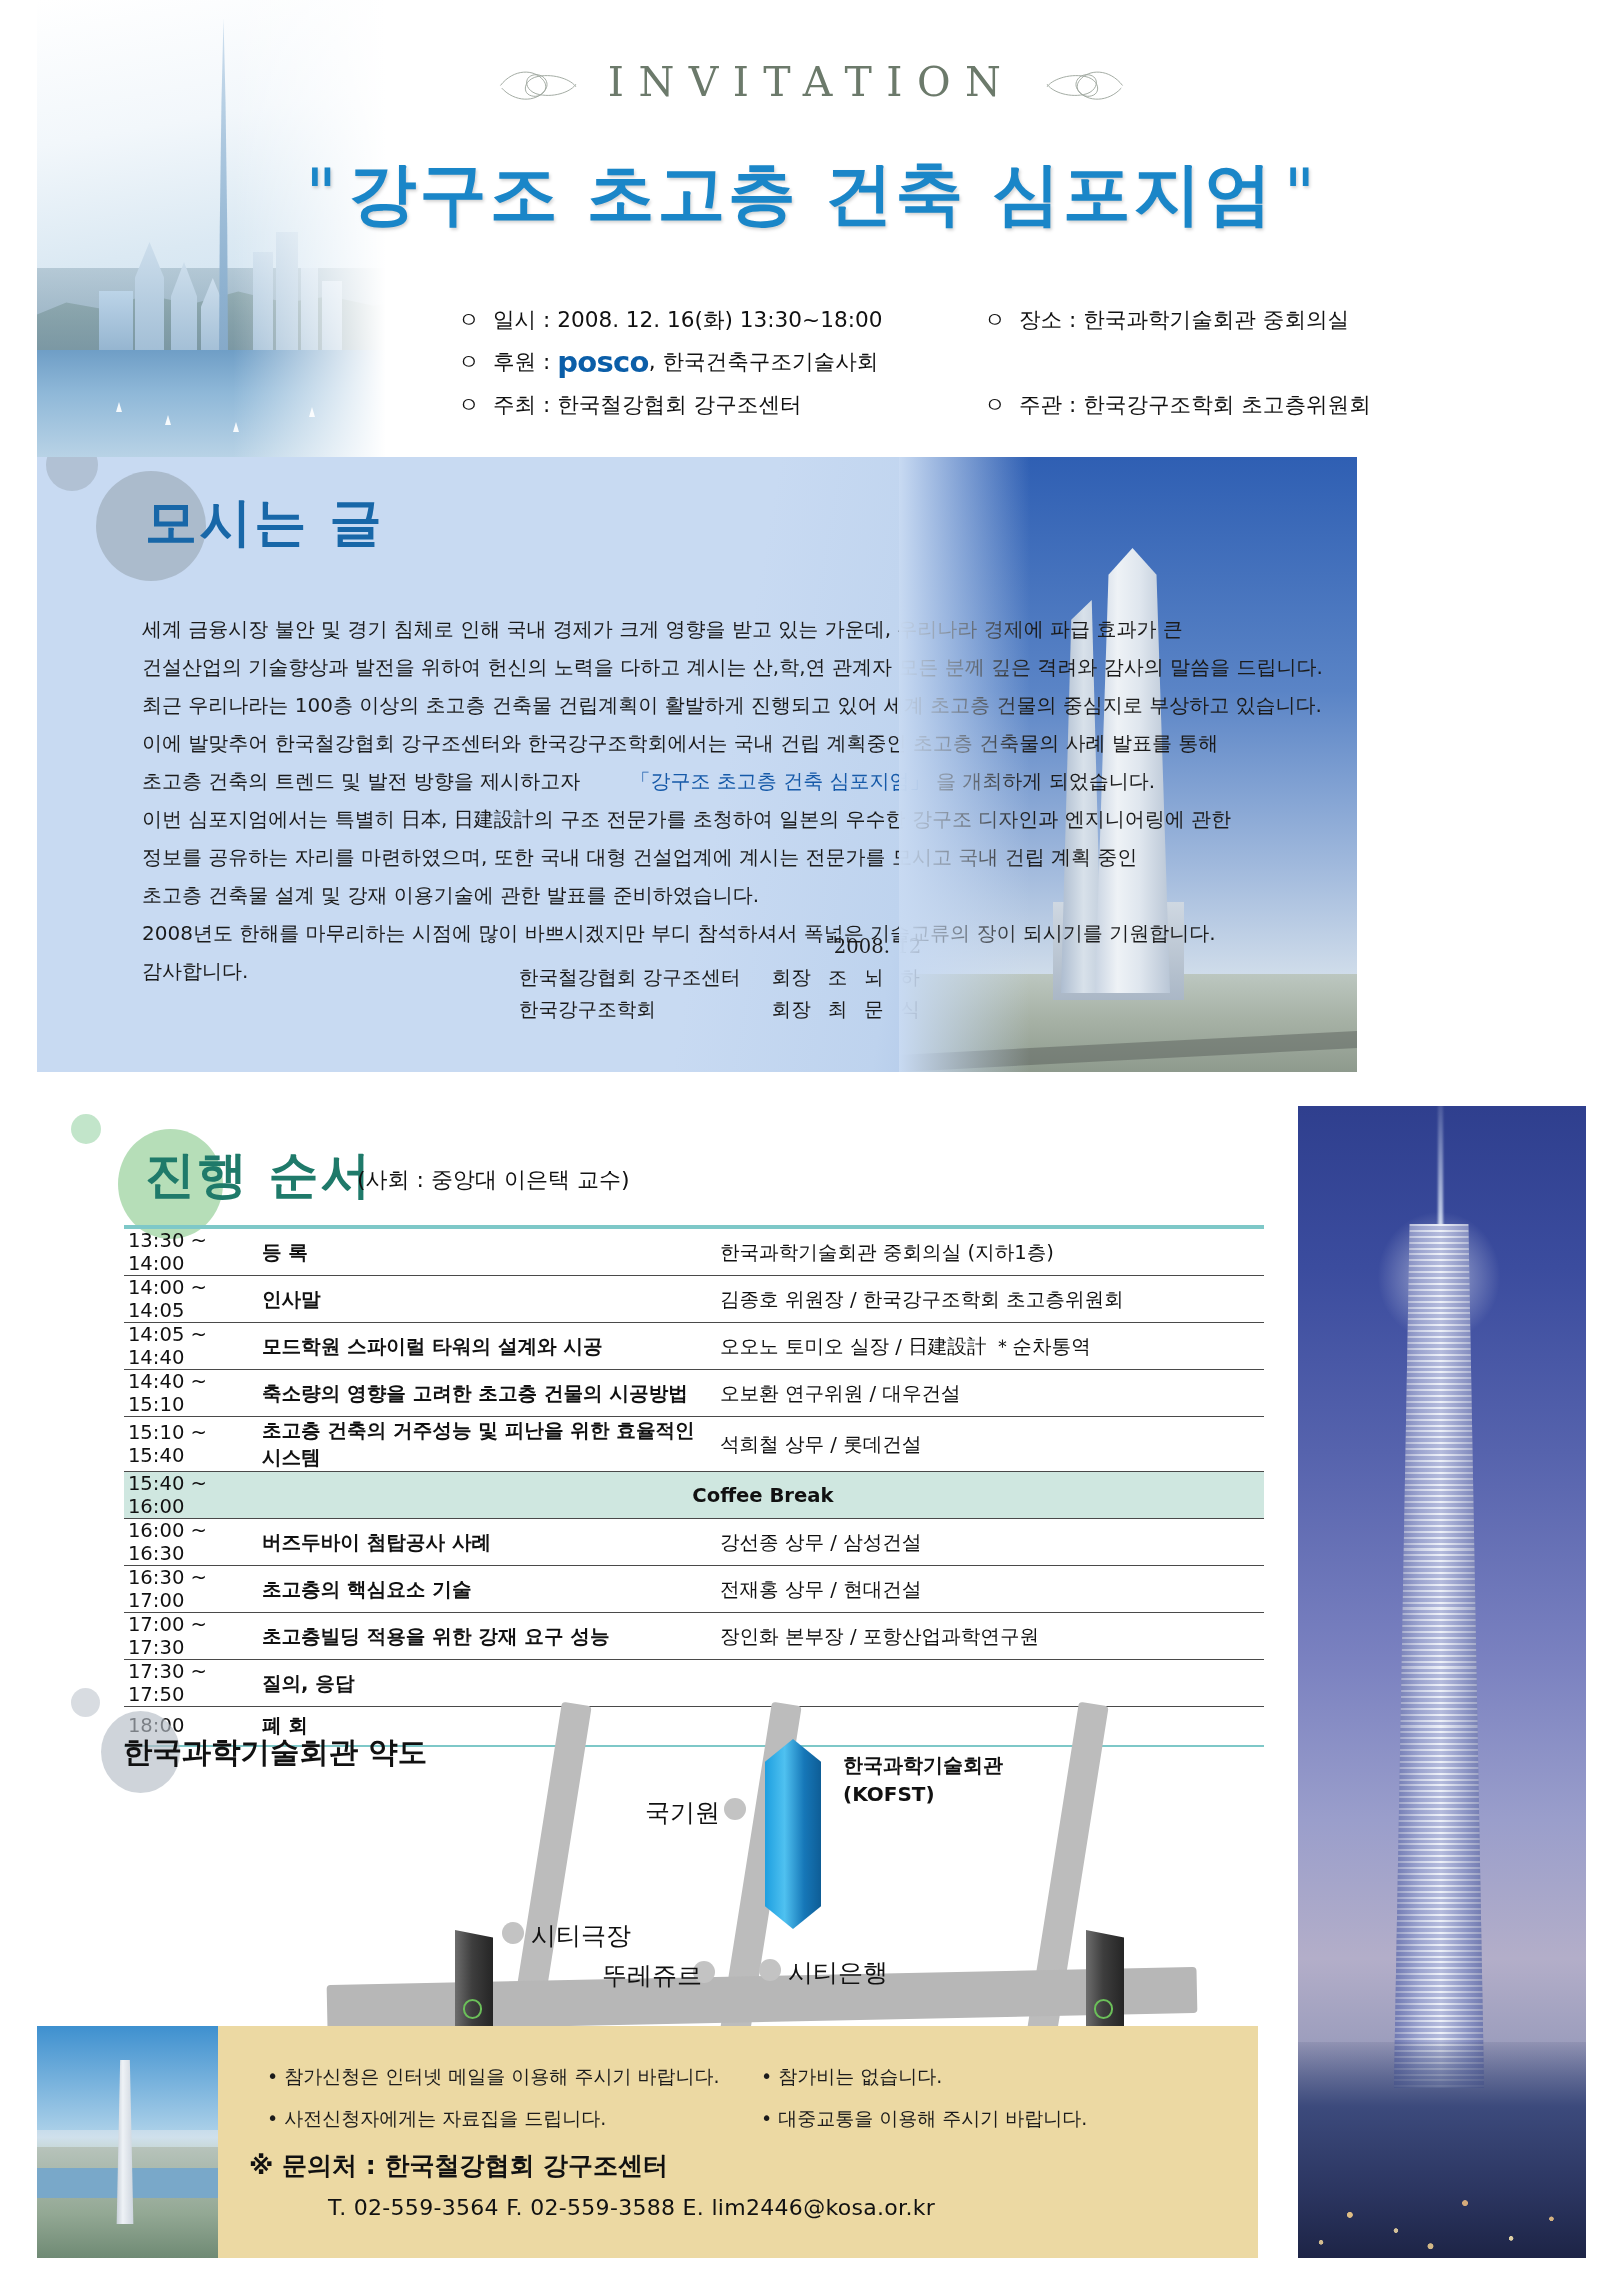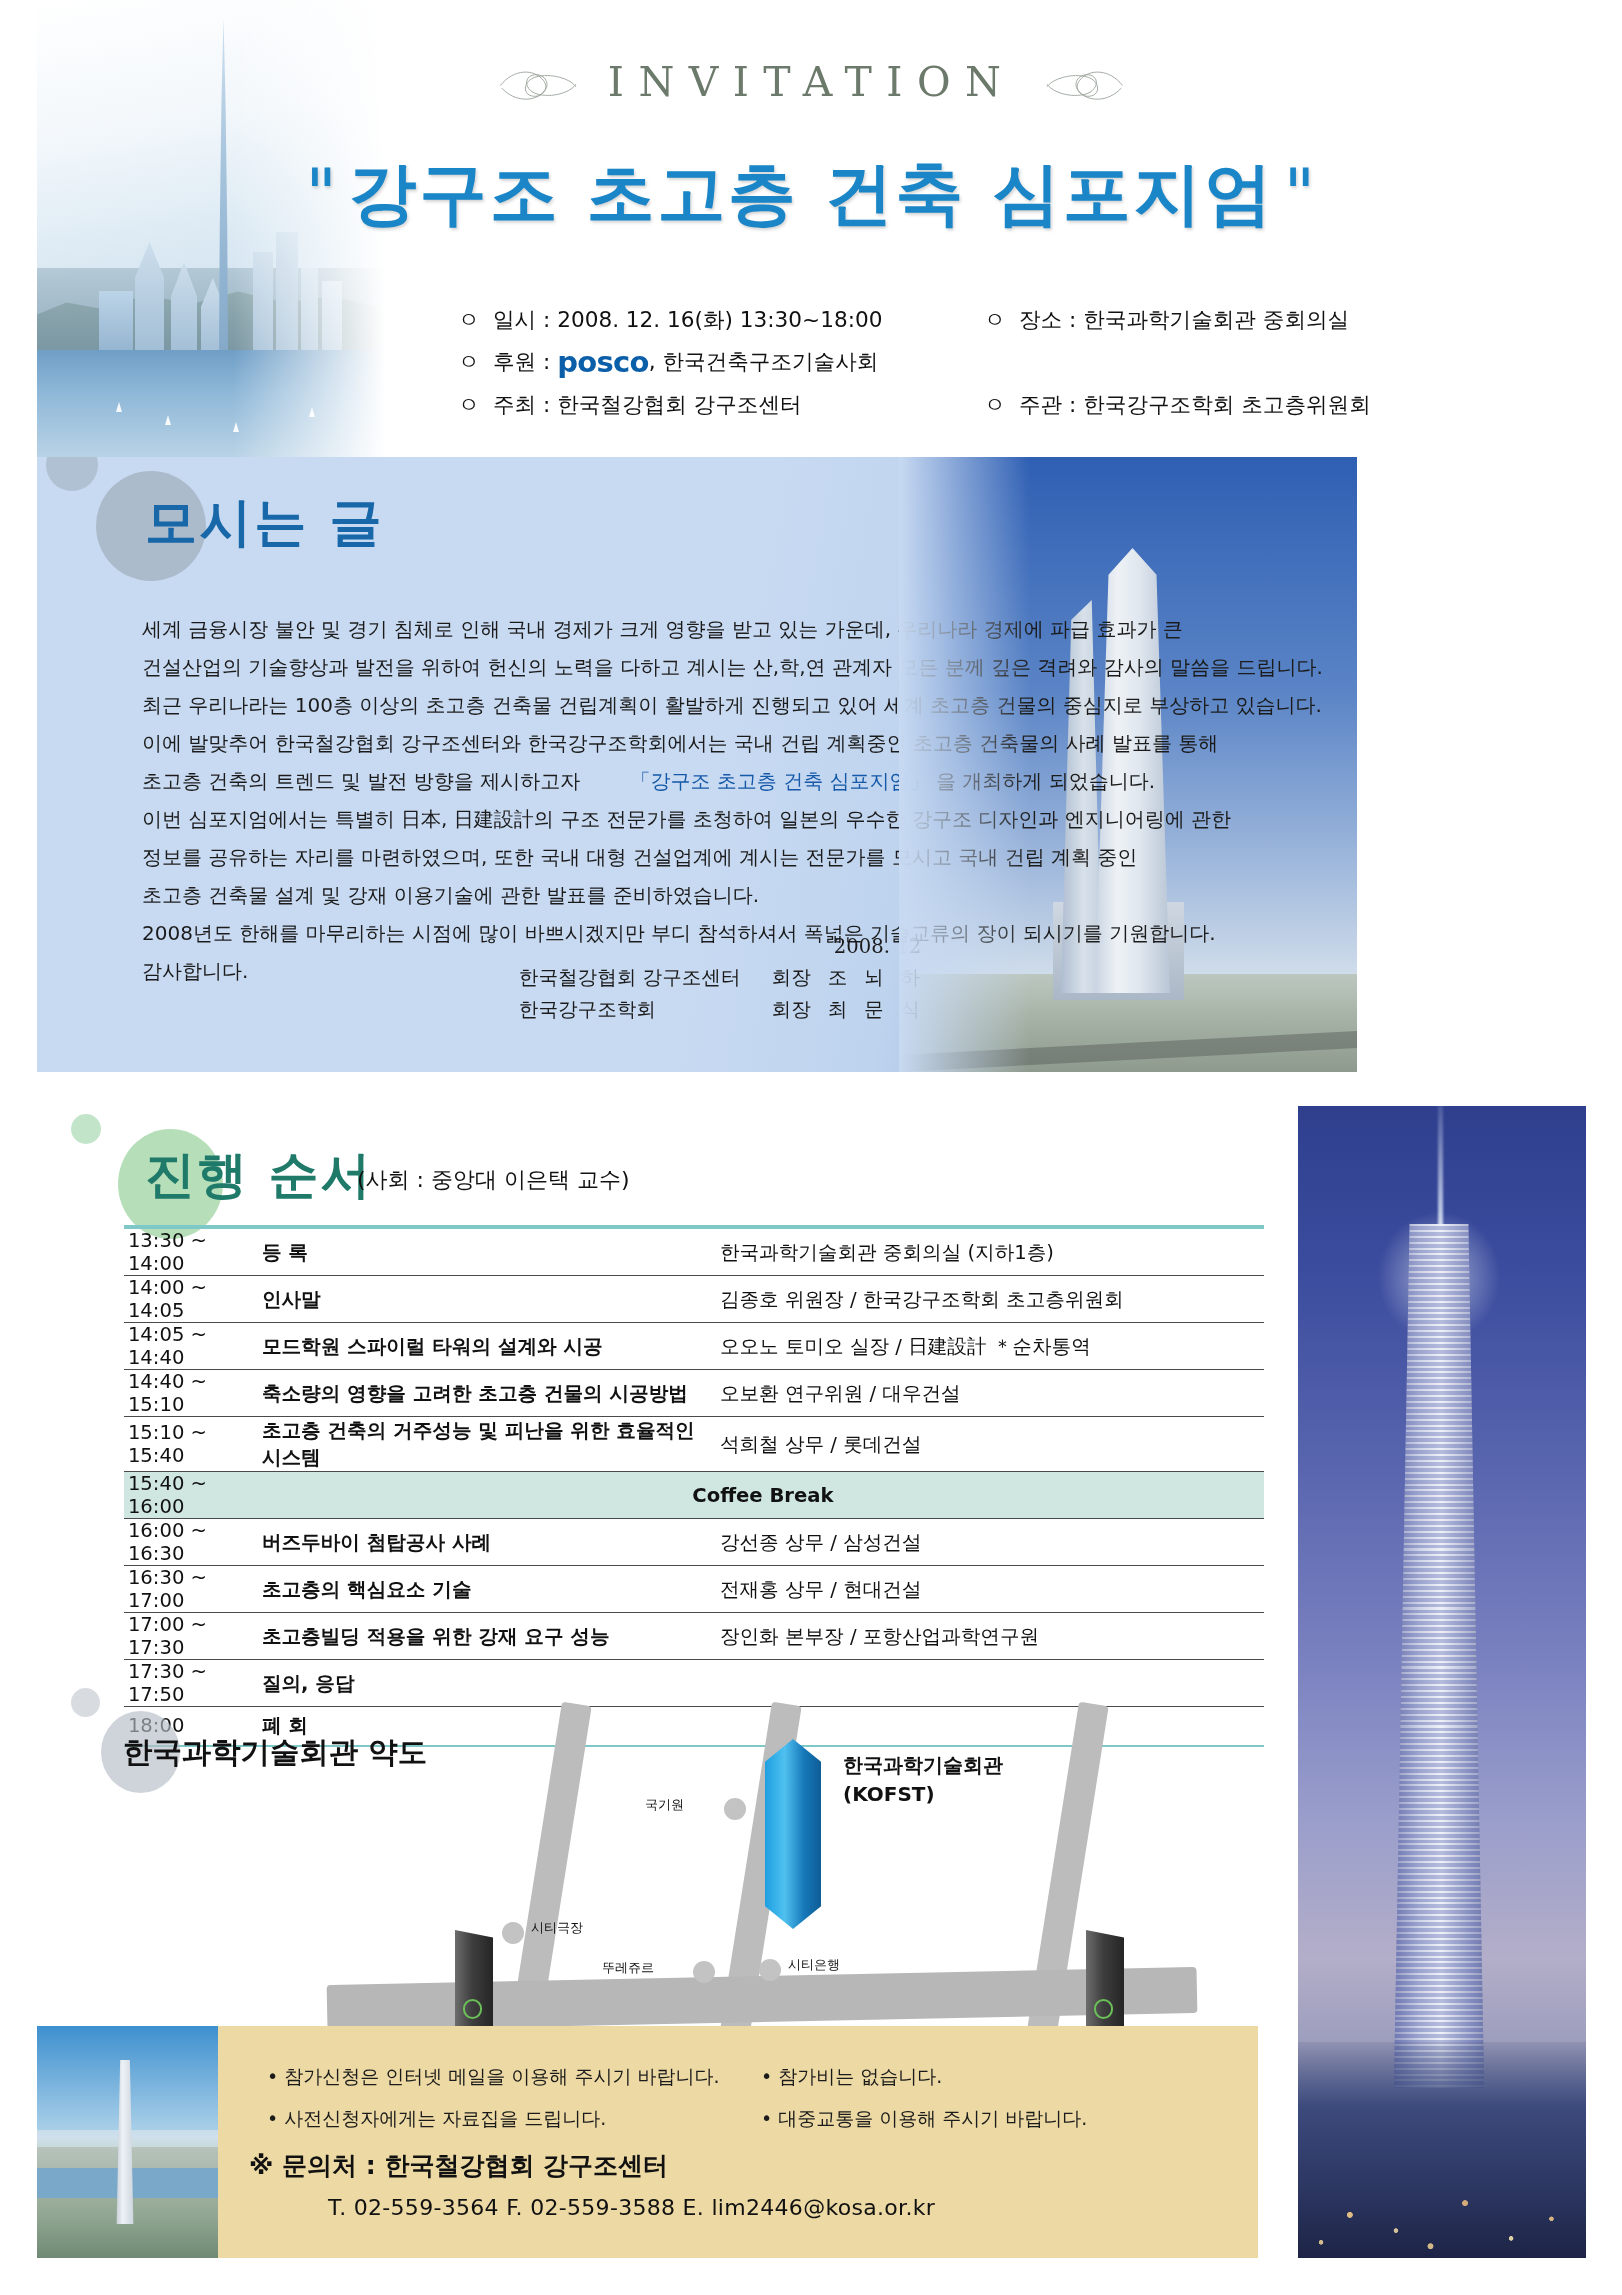--- a/index.html
+++ b/index.html
@@ -274,21 +274,21 @@
   .mapstage .kofst {
     position:absolute; left: 438px; top: 25px; width: 56px; height: 190px;
     background: linear-gradient(90deg,#1d9fe0 0%, #4fc1f0 35%, #1677b8 70%, #0e5d96 100%);
     clip-path: polygon(50% 0%, 100% 12%, 100% 88%, 50% 100%, 0% 88%, 0% 12%);
   }
   .mapstage .poi {
     position: absolute; width: 22px; height: 22px; border-radius: 50%;
     background: #c3c3c3;
   }
   .mapstage .lbl {
-    position: absolute; font-size: 13px; color: #111111; white-space: nowrap;
+    position: absolute; font-size: 25px; color: #111111; white-space: nowrap;
   }
   .mapstage .lbl.big { font-size: 20px; font-weight: 700; }
   .mapstage .lbl.sm { font-size: 17px; }
 
   
   .foot-photo {
     position: absolute; left: 37px; top: 2026px;
     width: 181px; height: 232px; overflow: hidden;
     background: linear-gradient(180deg,#5fa3d8 0%, #a5cbe6 30%, #cfe0ec 48%, #b9c9b3 62%, #8fae8a 100%);
   }

